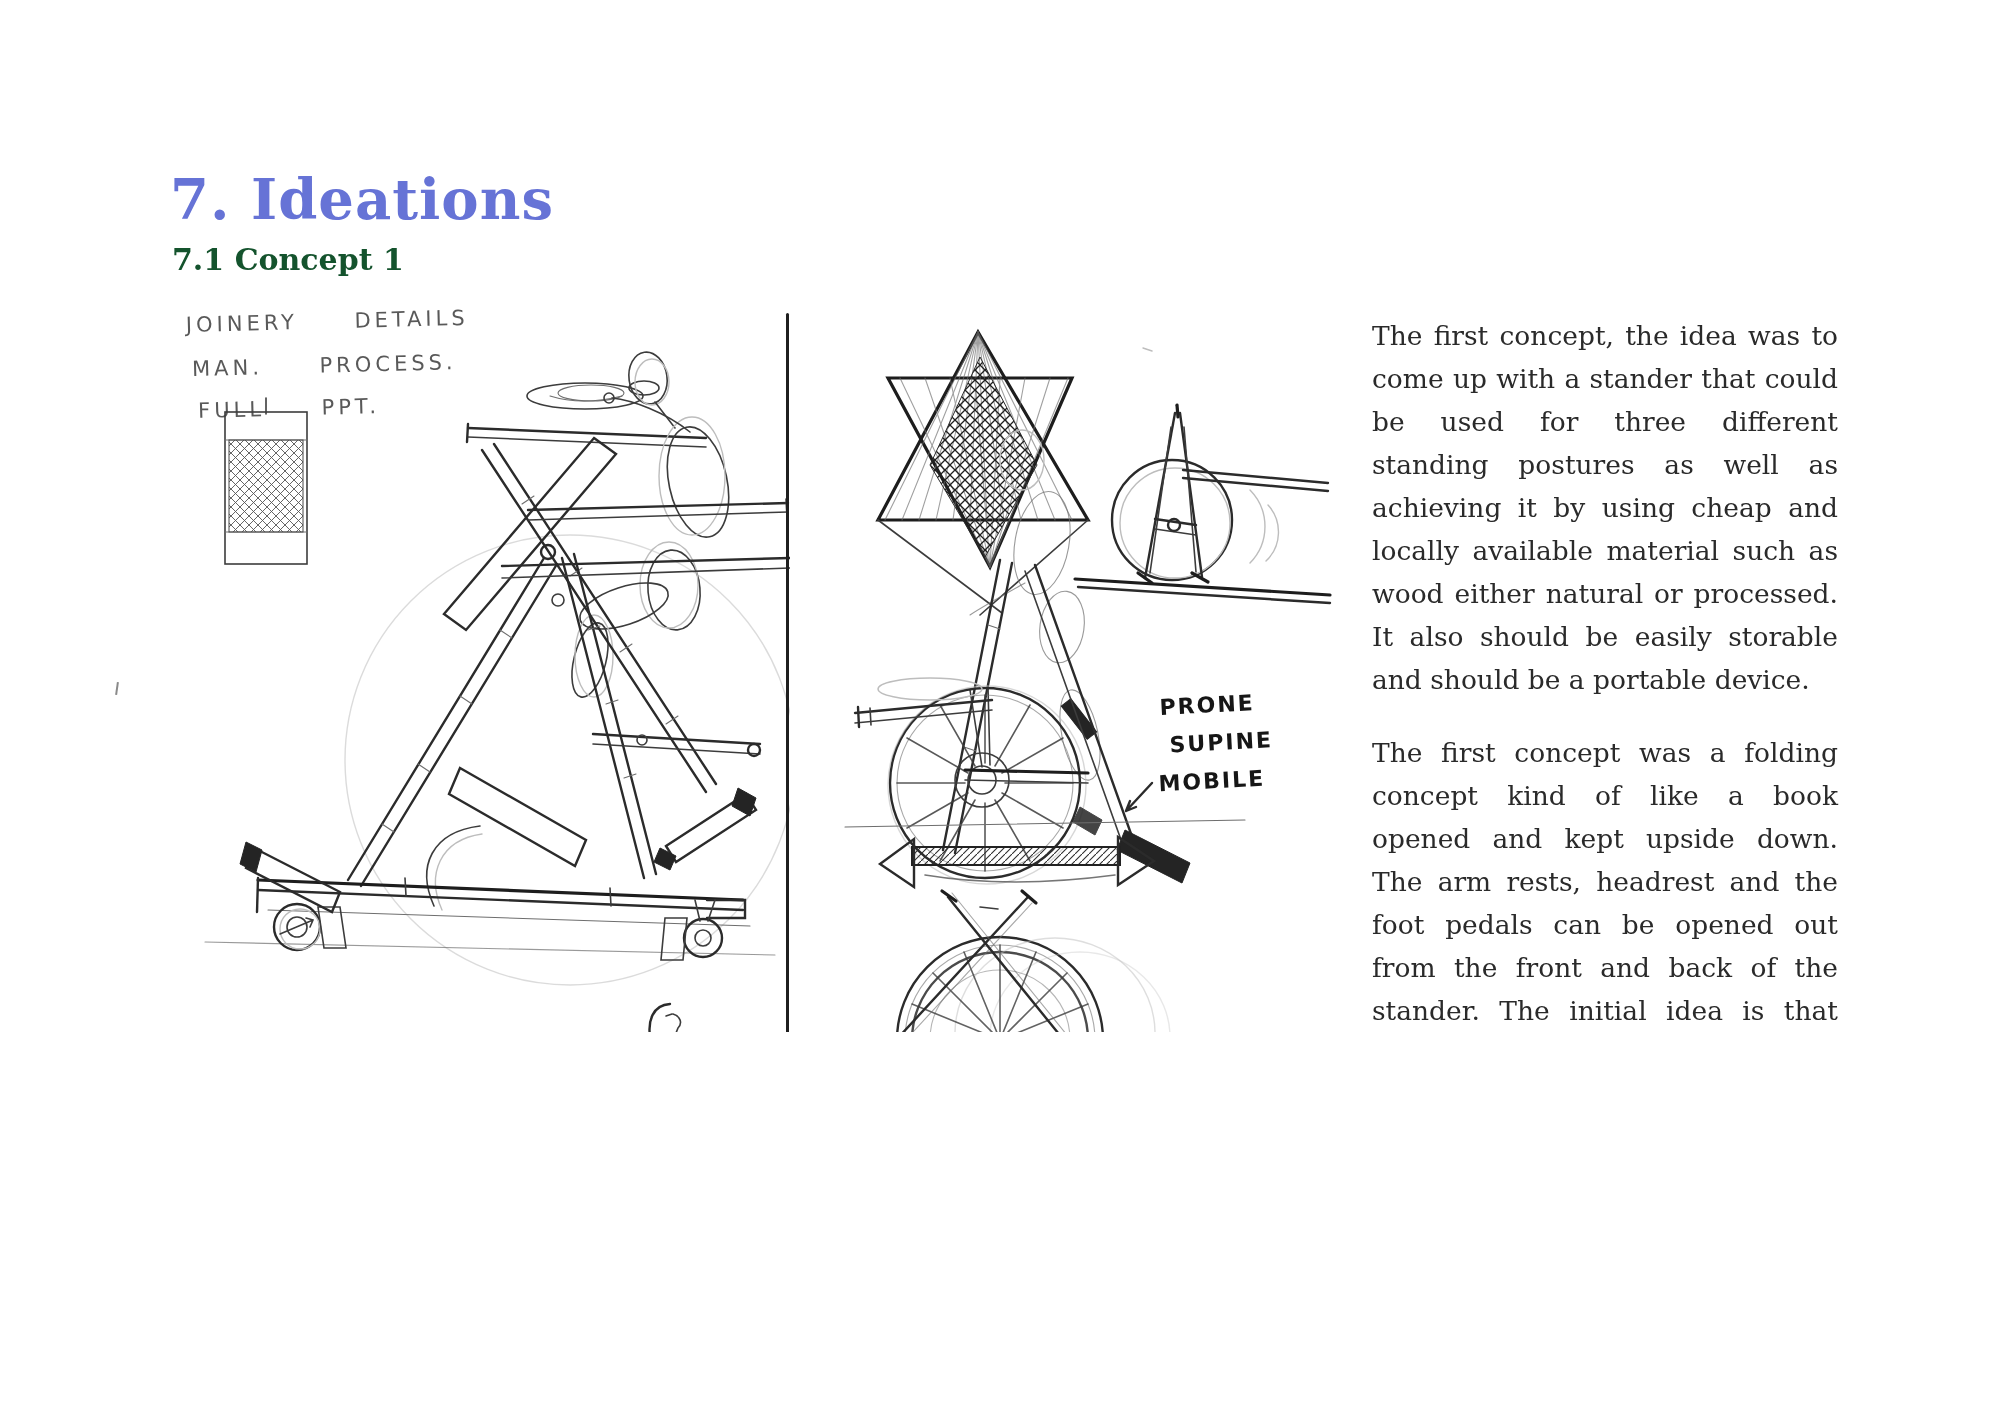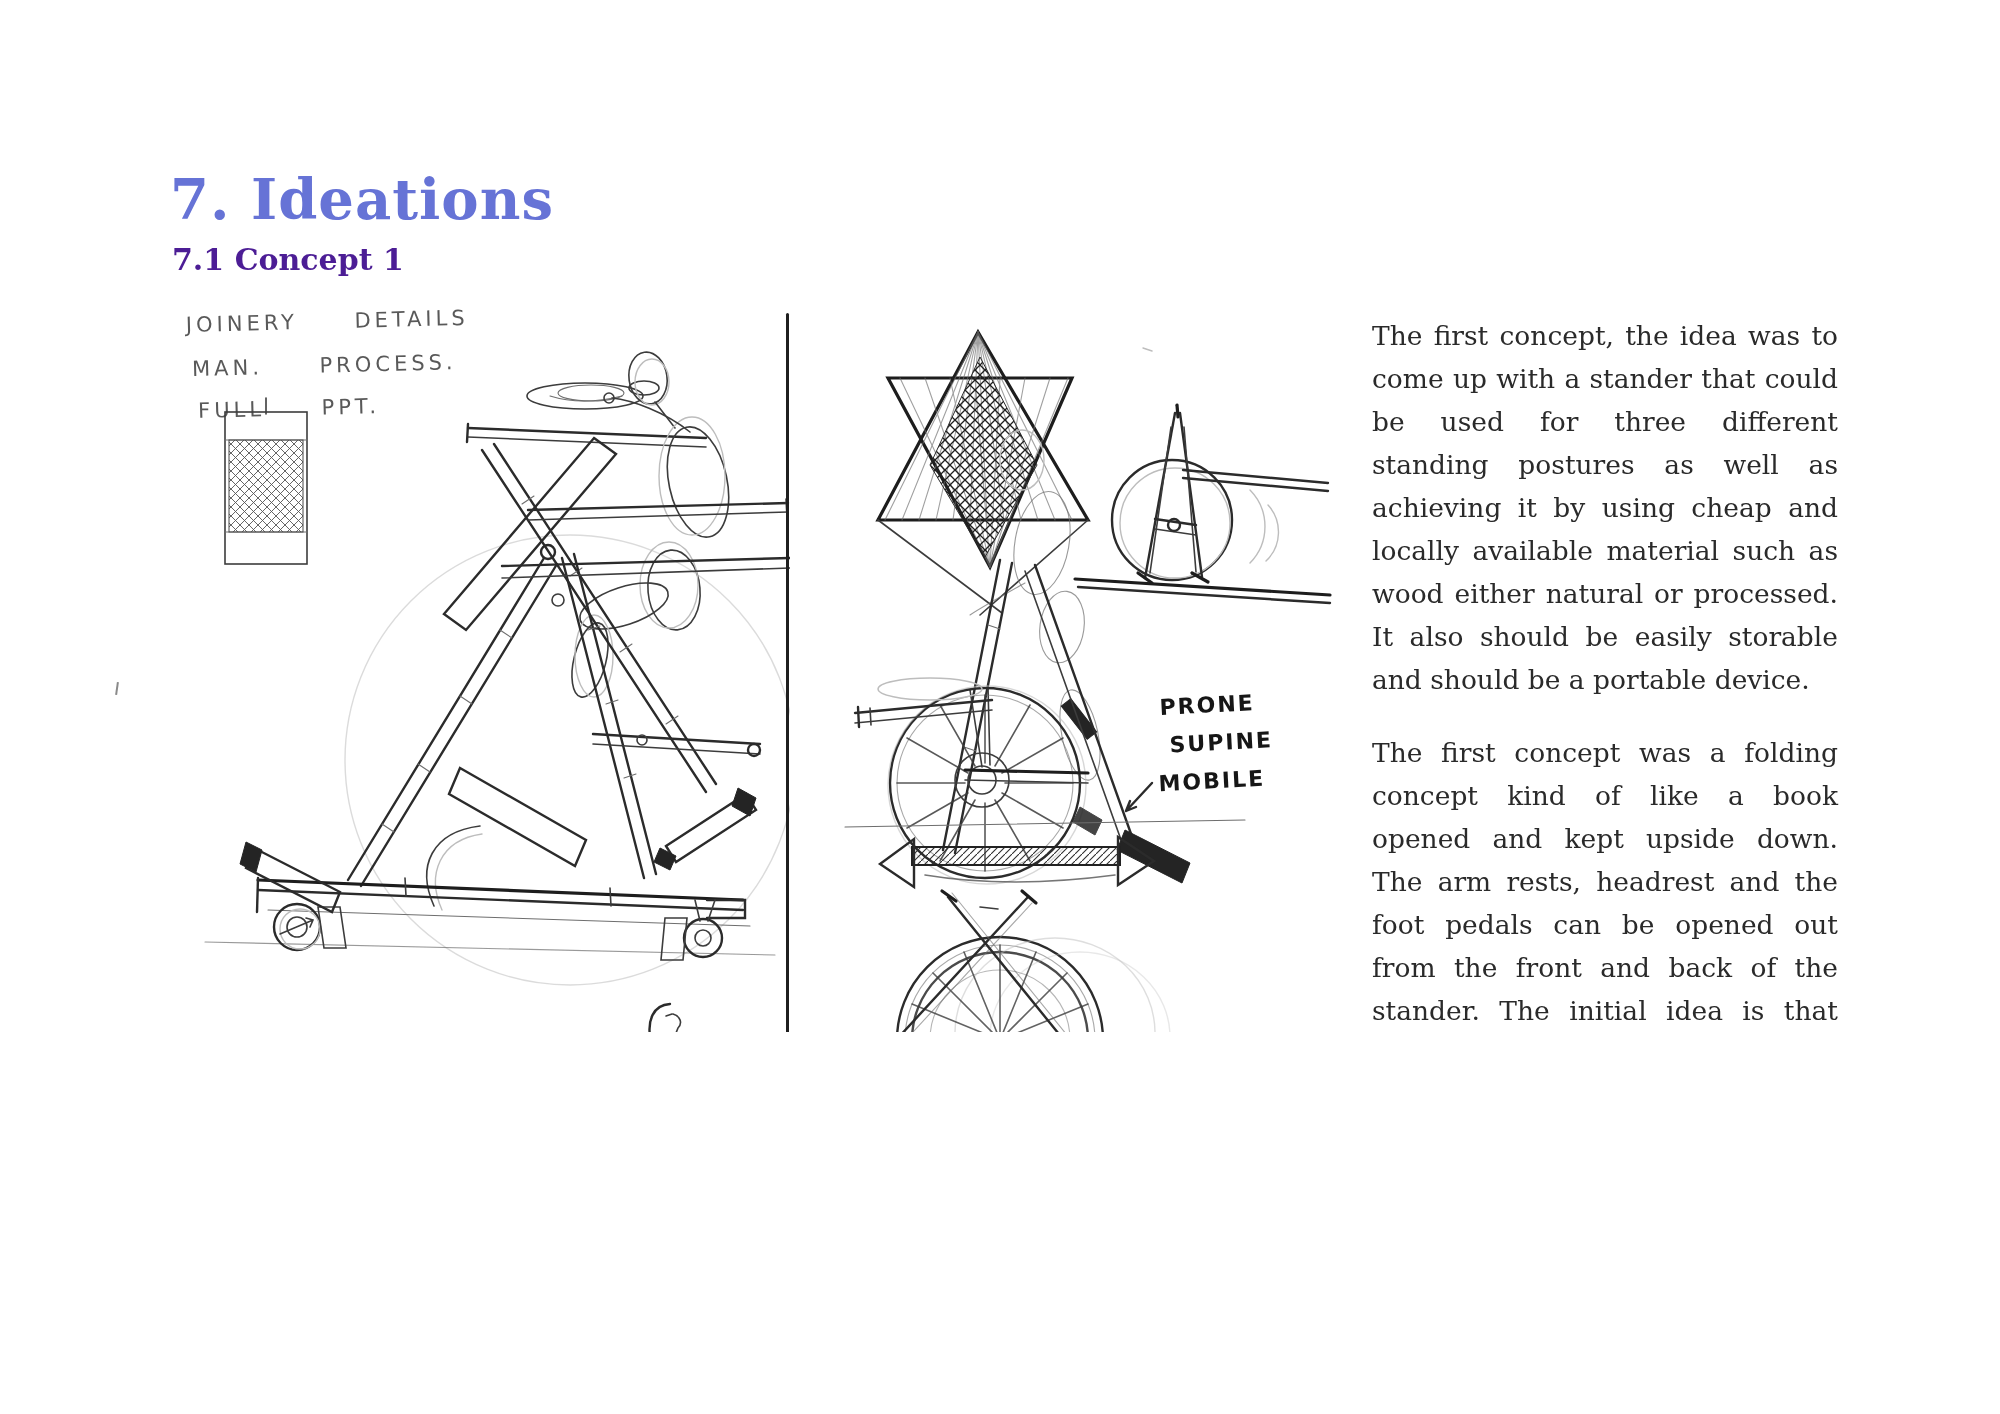--- a/index.html
+++ b/index.html
@@ -1,21 +1,21 @@
 <!DOCTYPE html>
 <html><head>
 <meta charset="utf-8">
 <style>
   html,body{margin:0;padding:0;background:#ffffff;}
   .page{position:relative;width:2000px;height:1032px;background:#ffffff;overflow:hidden;
         font-family:"DejaVu Serif", serif;}
   .title{position:absolute;left:170px;top:166px;font-weight:bold;font-size:56px;
          color:#6673d6;letter-spacing:1px;font-family:"DejaVu Serif",serif;}
   .subtitle{position:absolute;left:172px;top:242px;font-weight:bold;font-size:30px;
-         color:#4c1d95;font-family:"DejaVu Serif",serif;}
+         color:#14532d;font-family:"DejaVu Serif",serif;}
   .bodycol{position:absolute;left:1372px;top:302px;width:466px;font-size:26.5px;
          line-height:43px;color:#2a2a2a;text-align:justify;}
   .bodycol p{margin:12px 0 30px 0;}
   .pageno{position:absolute;right:163px;top:1288px;font-family:"Liberation Sans",sans-serif;
          font-size:25px;color:#121212;}
   .divider{position:absolute;left:786px;top:313px;width:3px;height:893px;background:#1f1f1f;
          border-radius:2px;}
   .stray{position:absolute;left:116px;top:682px;width:2px;height:13px;background:#8a8a8a;
          transform:rotate(8deg);}
   .sk{position:absolute;}

